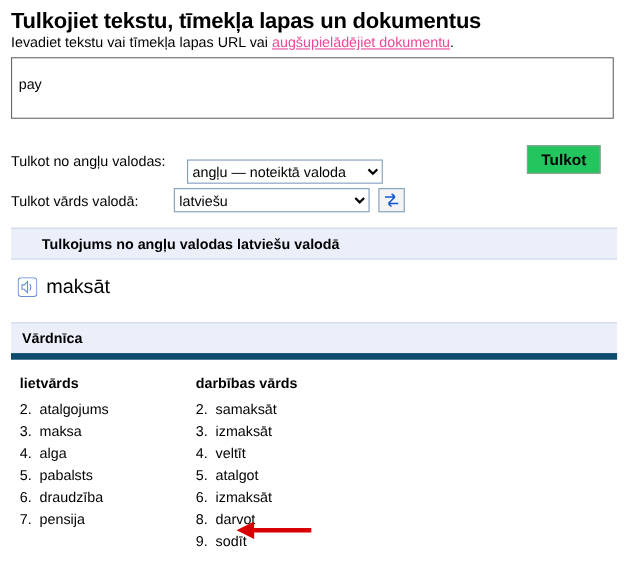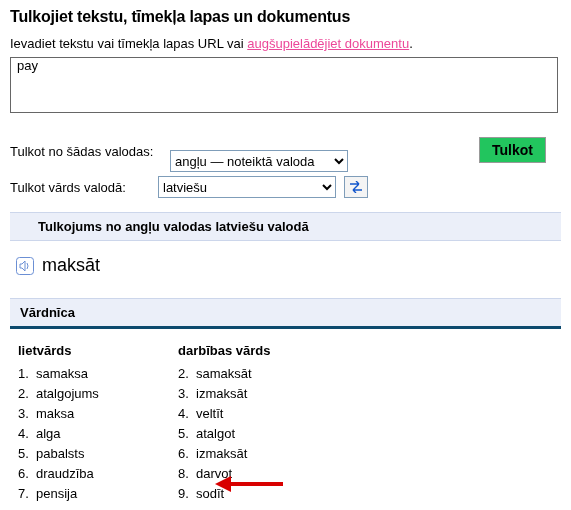--- a/index.html
+++ b/index.html
@@ -5,39 +5,38 @@
     * { box-sizing: border-box; margin: 0; padding: 0; }
     body {
       font-family: Arial, sans-serif;
       font-size: 13px;
       color: #000;
       background: #fff;
       width: 571px;
       padding: 8px 10px;
     }
     .page-title {
-      font-size: 16px;
-      font-weight: bold;
-      margin-bottom: 10px;
+      font-size: 20px;
+      font-weight: bold;
       letter-spacing: -0.2px;
     }
     .instructions {
       font-size: 13px;
       margin-bottom: 6px;
     }
     .instructions a {
       color: #ec4899;
       text-decoration: underline;
       cursor: pointer;
     }
     .input-block {
       border: 1px solid #666;
       width: 548px;
       height: 56px;
-      padding: 0 6px;
+      padding: 16px 6px;
       font-size: 13px;
       font-family: Arial, sans-serif;
       resize: none;
       margin-bottom: 8px;
     }
     .lang-row {
       display: flex;
       align-items: center;
       margin-top: 4px;
     }
@@ -105,21 +104,21 @@
       display: inline-flex;
       align-items: center;
       justify-content: center;
     }
     .result-text {
       font-size: 18px;
     }
     .dict-header {
       background: #ebeff9;
       border-top: 1px solid #ccd6eb;
-      border-bottom: 3px solid #0c4a6e;
+      border-bottom: 6px solid #0c4a6e;
       padding: 6px 10px;
       font-weight: bold;
       font-size: 13px;
       margin-bottom: 14px;
     }
     .dict-columns {
       display: flex;
       gap: 50px;
       padding-left: 8px;
       position: relative;
@@ -159,21 +158,21 @@
 <h1 class="page-title">Tulkojiet tekstu, tīmekļa lapas un dokumentus</h1>
 
 <div class="instructions">
   <span>Ievadiet tekstu vai tīmekļa lapas URL vai </span><a>augšupielādējiet dokumentu</a><span>.</span>
 </div>
 
 <textarea class="input-block" style="">pay</textarea>
 
 <div class="lang-area">
   <div class="lang-row lang-from">
-    <span class="lang-label">Tulkot no šādas valodas:</span>
+    <span class="lang-label">Tulkot no angļu valodas:</span>
     <select class="lang-select">
       <option>angļu — noteiktā valoda</option>
     </select>
     <button class="translate-btn">Tulkot</button>
   </div>
   <div class="lang-row lang-to">
     <span class="lang-label">Tulkot vārds valodā:</span>
     <select class="lang-select">
       <option>latviešu</option>
     </select>
@@ -197,21 +196,20 @@
   </span>
   <span class="result-text">maksāt</span>
 </div>
 
 <div class="dict-header">Vārdnīca</div>
 
 <div class="dict-columns">
   <div class="dict-col">
     <div class="pos-label">lietvārds</div>
     <ol class="dict-list">
-        <li><span class="num">1.</span><span>samaksa</span></li>
         <li><span class="num">2.</span><span>atalgojums</span></li>
         <li><span class="num">3.</span><span>maksa</span></li>
         <li><span class="num">4.</span><span>alga</span></li>
         <li><span class="num">5.</span><span>pabalsts</span></li>
         <li><span class="num">6.</span><span>draudzība</span></li>
         <li><span class="num">7.</span><span>pensija</span></li>
       </ol>
   </div>
   <div class="dict-col">
     <div class="pos-label">darbības vārds</div>

